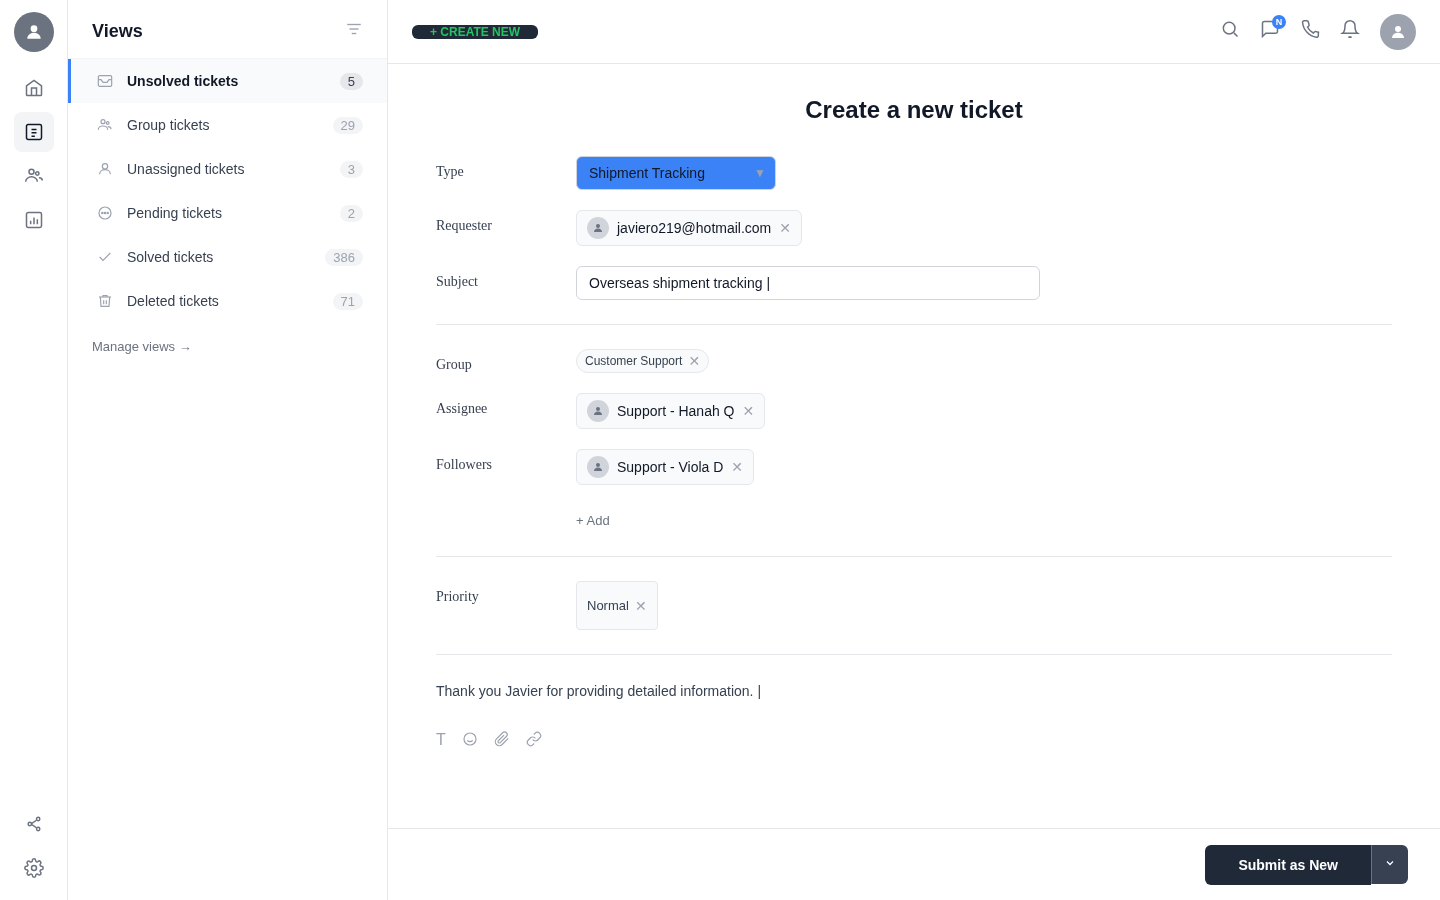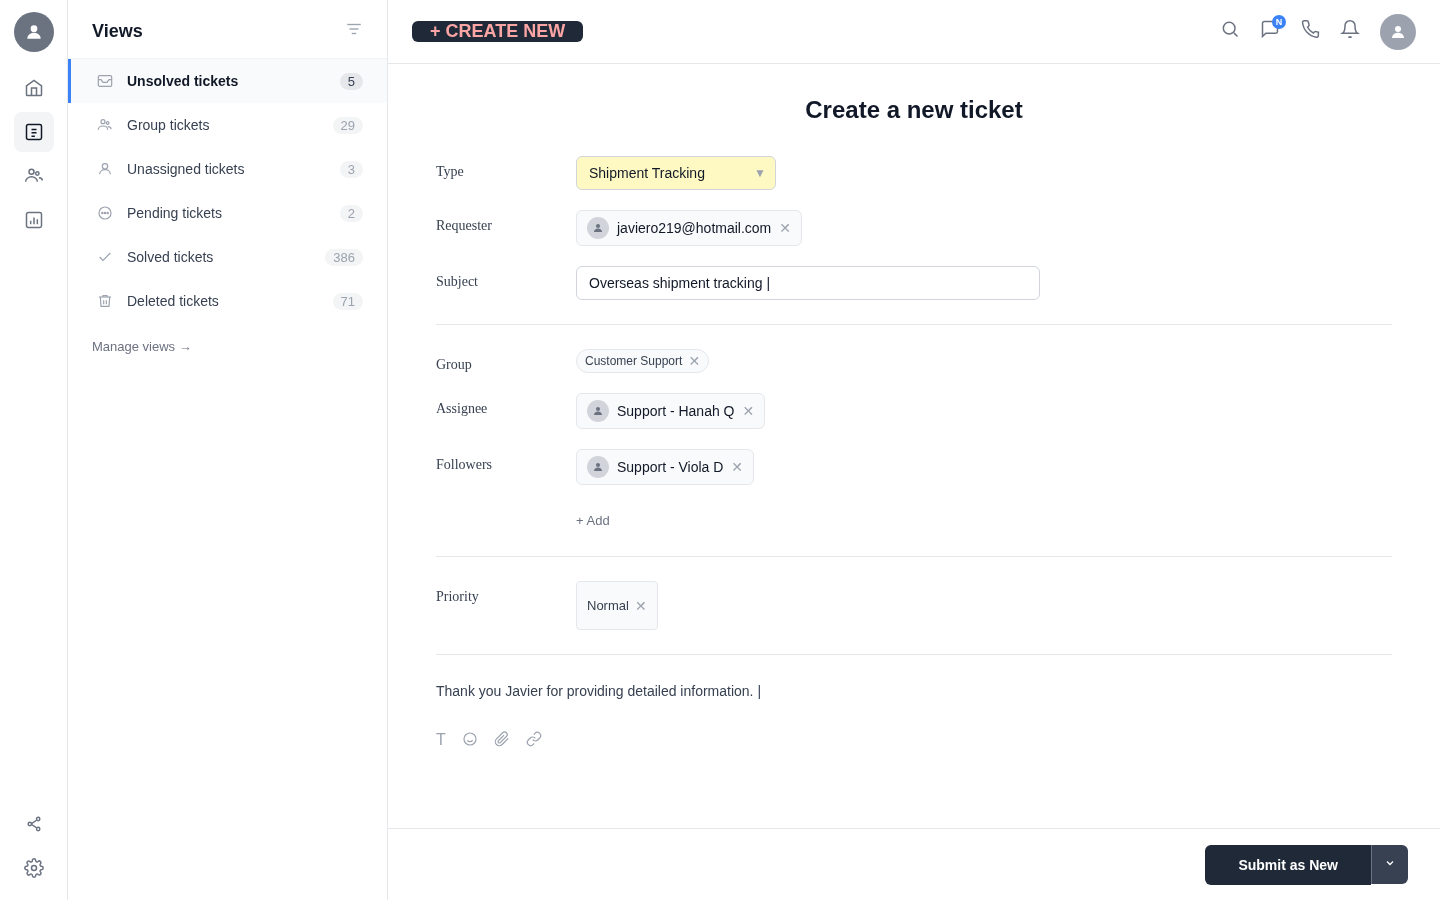--- a/index.html
+++ b/index.html
@@ -121,25 +121,25 @@
       height: 64px;
       background: #fff;
       border-bottom: 1px solid #e5e7eb;
       display: flex;
       align-items: center;
       padding: 0 24px;
       gap: 16px;
     }
     .create-btn {
       background: #1f2937;
-      color: #fca5a5;
+      color: #22c55e;
       border: none;
       border-radius: 6px;
       padding: 0 18px;
-      font-size: 18px;
+      font-size: 12px;
       font-weight: 600;
       cursor: pointer;
       display: flex;
       align-items: center;
       gap: 6px;
     }
     .top-bar-spacer { flex: 1; }
     .top-bar-icons {
       display: flex;
       align-items: center;
@@ -206,21 +206,21 @@
     }
     .form-control {
       flex: 1;
     }
     .select-wrapper {
       position: relative;
       display: inline-block;
     }
     .form-select {
       appearance: none;
-      background: #fef9c3;
+      background: #3b82f6;
       border: 1px solid #d1d5db;
       border-radius: 6px;
       padding: 8px 36px 8px 12px;
       font-size: 14px;
       color: #111827;
       cursor: pointer;
       min-width: 200px;
     }
     .select-arrow {
       position: absolute;

